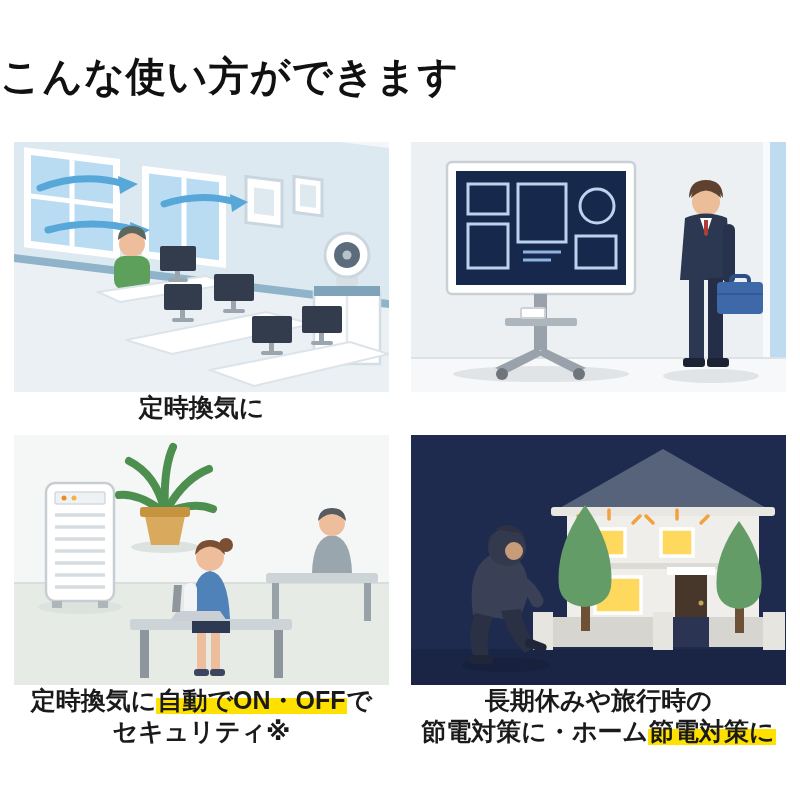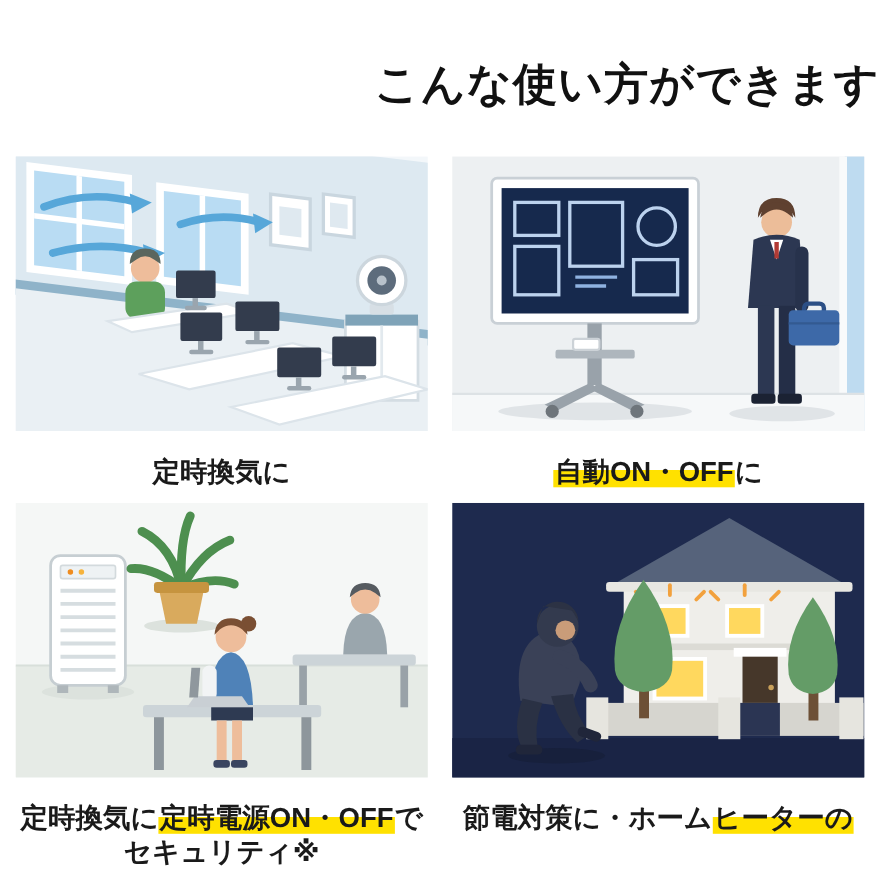--- a/index.html
+++ b/index.html
@@ -4,32 +4,32 @@
 <title>こんな使い方ができます</title>
 <style>
   html,body{margin:0;padding:0;}
   body{
     width:800px;height:800px;overflow:hidden;background:#ffffff;
     font-family:"Liberation Sans","DejaVu Sans",sans-serif;
     color:var(--text,#1a1a1a);
   }
   .page{width:800px;height:800px;}
   .page-title{
-    padding-top:22px;text-align:right;
+    padding-top:22px;text-align:left;
     font-size:40px;font-weight:800;letter-spacing:1px;color:#111;
   }
   .grid{
     display:grid;grid-template-columns:375px 375px;
     column-gap:22px;row-gap:12px;justify-content:center;margin-top:38px;
   }
   .usecase{width:375px;}
   .scene{width:375px;height:250px;overflow:hidden;}
   .scene svg{display:block;width:375px;height:250px;}
   .caption{
-    margin-top:22px;text-align:center;
+    margin-top:0;text-align:center;
     font-size:25px;font-weight:700;line-height:31px;color:#1a1a1a;
   }
   .hl{background:linear-gradient(to bottom,transparent 44%,var(--hl,#ffe100) 44%);padding:0 1px;}
 </style>
 </head>
 <body>
 
 <div class="page">
 
   <h1 class="page-title">こんな使い方ができます</h1>
@@ -175,21 +175,20 @@
             <rect x="312" y="82" width="12" height="60" rx="6" fill="#27324c"></rect>
             <g>
               <rect x="320" y="134" width="18" height="10" rx="4" fill="none" stroke="#2c4f85" stroke-width="4"></rect>
               <rect x="306" y="140" width="46" height="32" rx="4" fill="#3d69a8"></rect>
               <line x1="306" y1="152" x2="352" y2="152" stroke="#335a91" stroke-width="2"></line>
             </g>
           </g>
         </svg>
       </div>
       <figcaption class="caption">
-        <div class="cap-line"><span class="hl">自動ON・OFF</span><span>に</span></div>
       </figcaption>
     </figure>
 
     <figure class="usecase" style="margin:0;">
       <div class="scene">
         <svg viewBox="0 0 375 250" role="img" aria-label="waiting-room-with-heater-plant-and-people-on-benches">
           <rect width="375" height="250" fill="#f5f7f6"></rect>
           <rect x="0" y="148" width="375" height="102" fill="#e6ebe6"></rect>
           <line x1="0" y1="148" x2="375" y2="148" stroke="#d8dfda" stroke-width="2"></line>
           <g>
@@ -245,21 +244,21 @@
             </g>
             <rect x="178" y="186" width="38" height="12" fill="#2e3a52"></rect>
             <rect x="183" y="198" width="9" height="38" fill="#eebd9b"></rect>
             <rect x="197" y="198" width="9" height="38" fill="#eebd9b"></rect>
             <rect x="180" y="234" width="15" height="7" rx="3" fill="#3a4560"></rect>
             <rect x="196" y="234" width="15" height="7" rx="3" fill="#3a4560"></rect>
           </g>
         </svg>
       </div>
       <figcaption class="caption">
-        <div class="cap-line"><span>定時換気に</span><span class="hl">定時電源ON・OFF</span><span>で</span></div>
+        <div class="cap-line"><span>定時換気に</span><span class="hl">自動でON・OFF</span><span>で</span></div>
         <div class="cap-line"><span>セキュリティ※</span></div>
       </figcaption>
     </figure>
 
     <figure class="usecase" style="margin:0;">
       <div class="scene">
         <svg viewBox="0 0 375 250" role="img" aria-label="burglar-outside-house-with-lit-windows-at-night">
           <rect width="375" height="250" fill="#1e2a4e"></rect>
           <rect x="0" y="214" width="375" height="36" fill="#1a2445"></rect>
           <g>
@@ -311,19 +310,20 @@
             <path d="M77,110 a19,19 0 0 1 38,-2 l-6,-10 -26,-4 z" fill="#2c3244"></path>
             <path d="M98,140 q20,8 28,26" stroke="#3a4157" stroke-width="13" fill="none" stroke-linecap="round"></path>
             <path d="M64,178 q-10,28 0,46 l14,0 q-4,-22 4,-42 z" fill="#2a3144"></path>
             <path d="M90,176 q8,28 24,42 l12,-8 q-14,-16 -16,-36 z" fill="#2a3144"></path>
             <rect x="58" y="220" width="24" height="9" rx="4" fill="#20263a"></rect>
             <rect x="114" y="206" width="22" height="9" rx="4" transform="rotate(20 125 210)" fill="#20263a"></rect>
           </g>
         </svg>
       </div>
       <figcaption class="caption">
-        <div class="cap-line"><span>節電対策に・ホーム</span><span class="hl">ヒーターの</span></div>
+        <div class="cap-line"><span>長期休みや旅行時の</span></div>
+        <div class="cap-line"><span>節電対策に・ホーム</span><span class="hl">節電対策に</span></div>
       </figcaption>
     </figure>
 
   </div>
 
 </div>
 
 </body></html>

